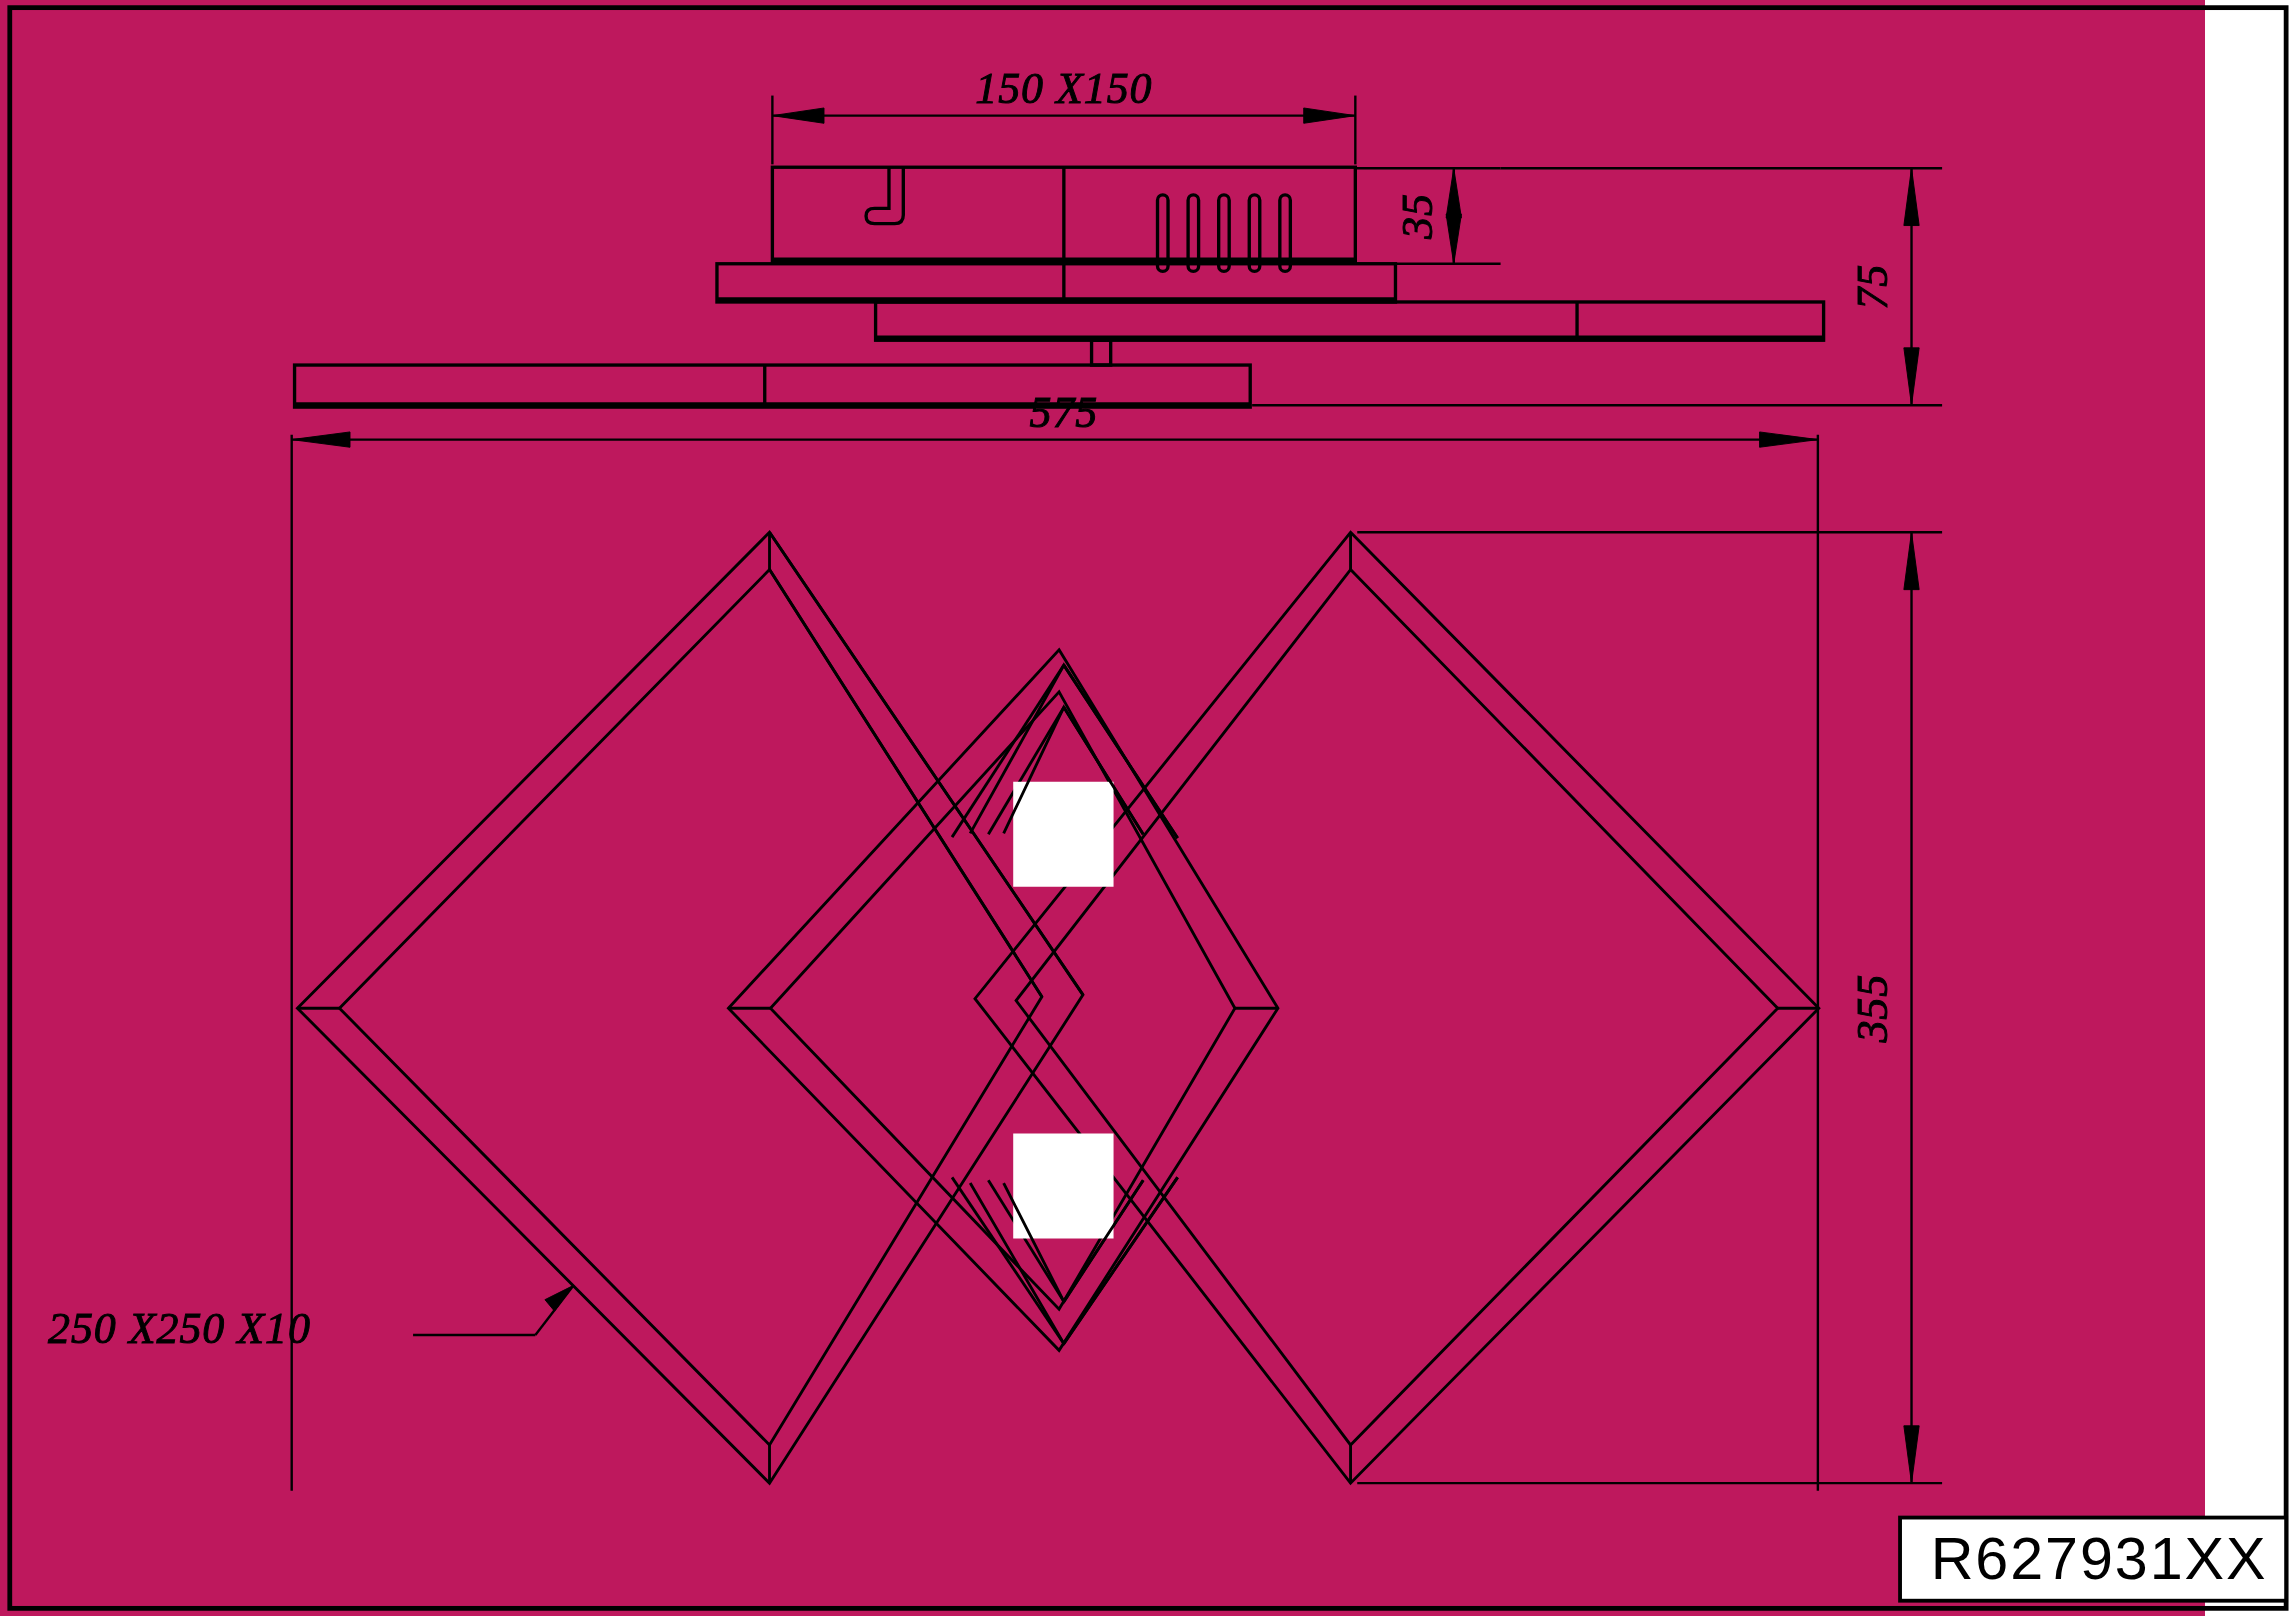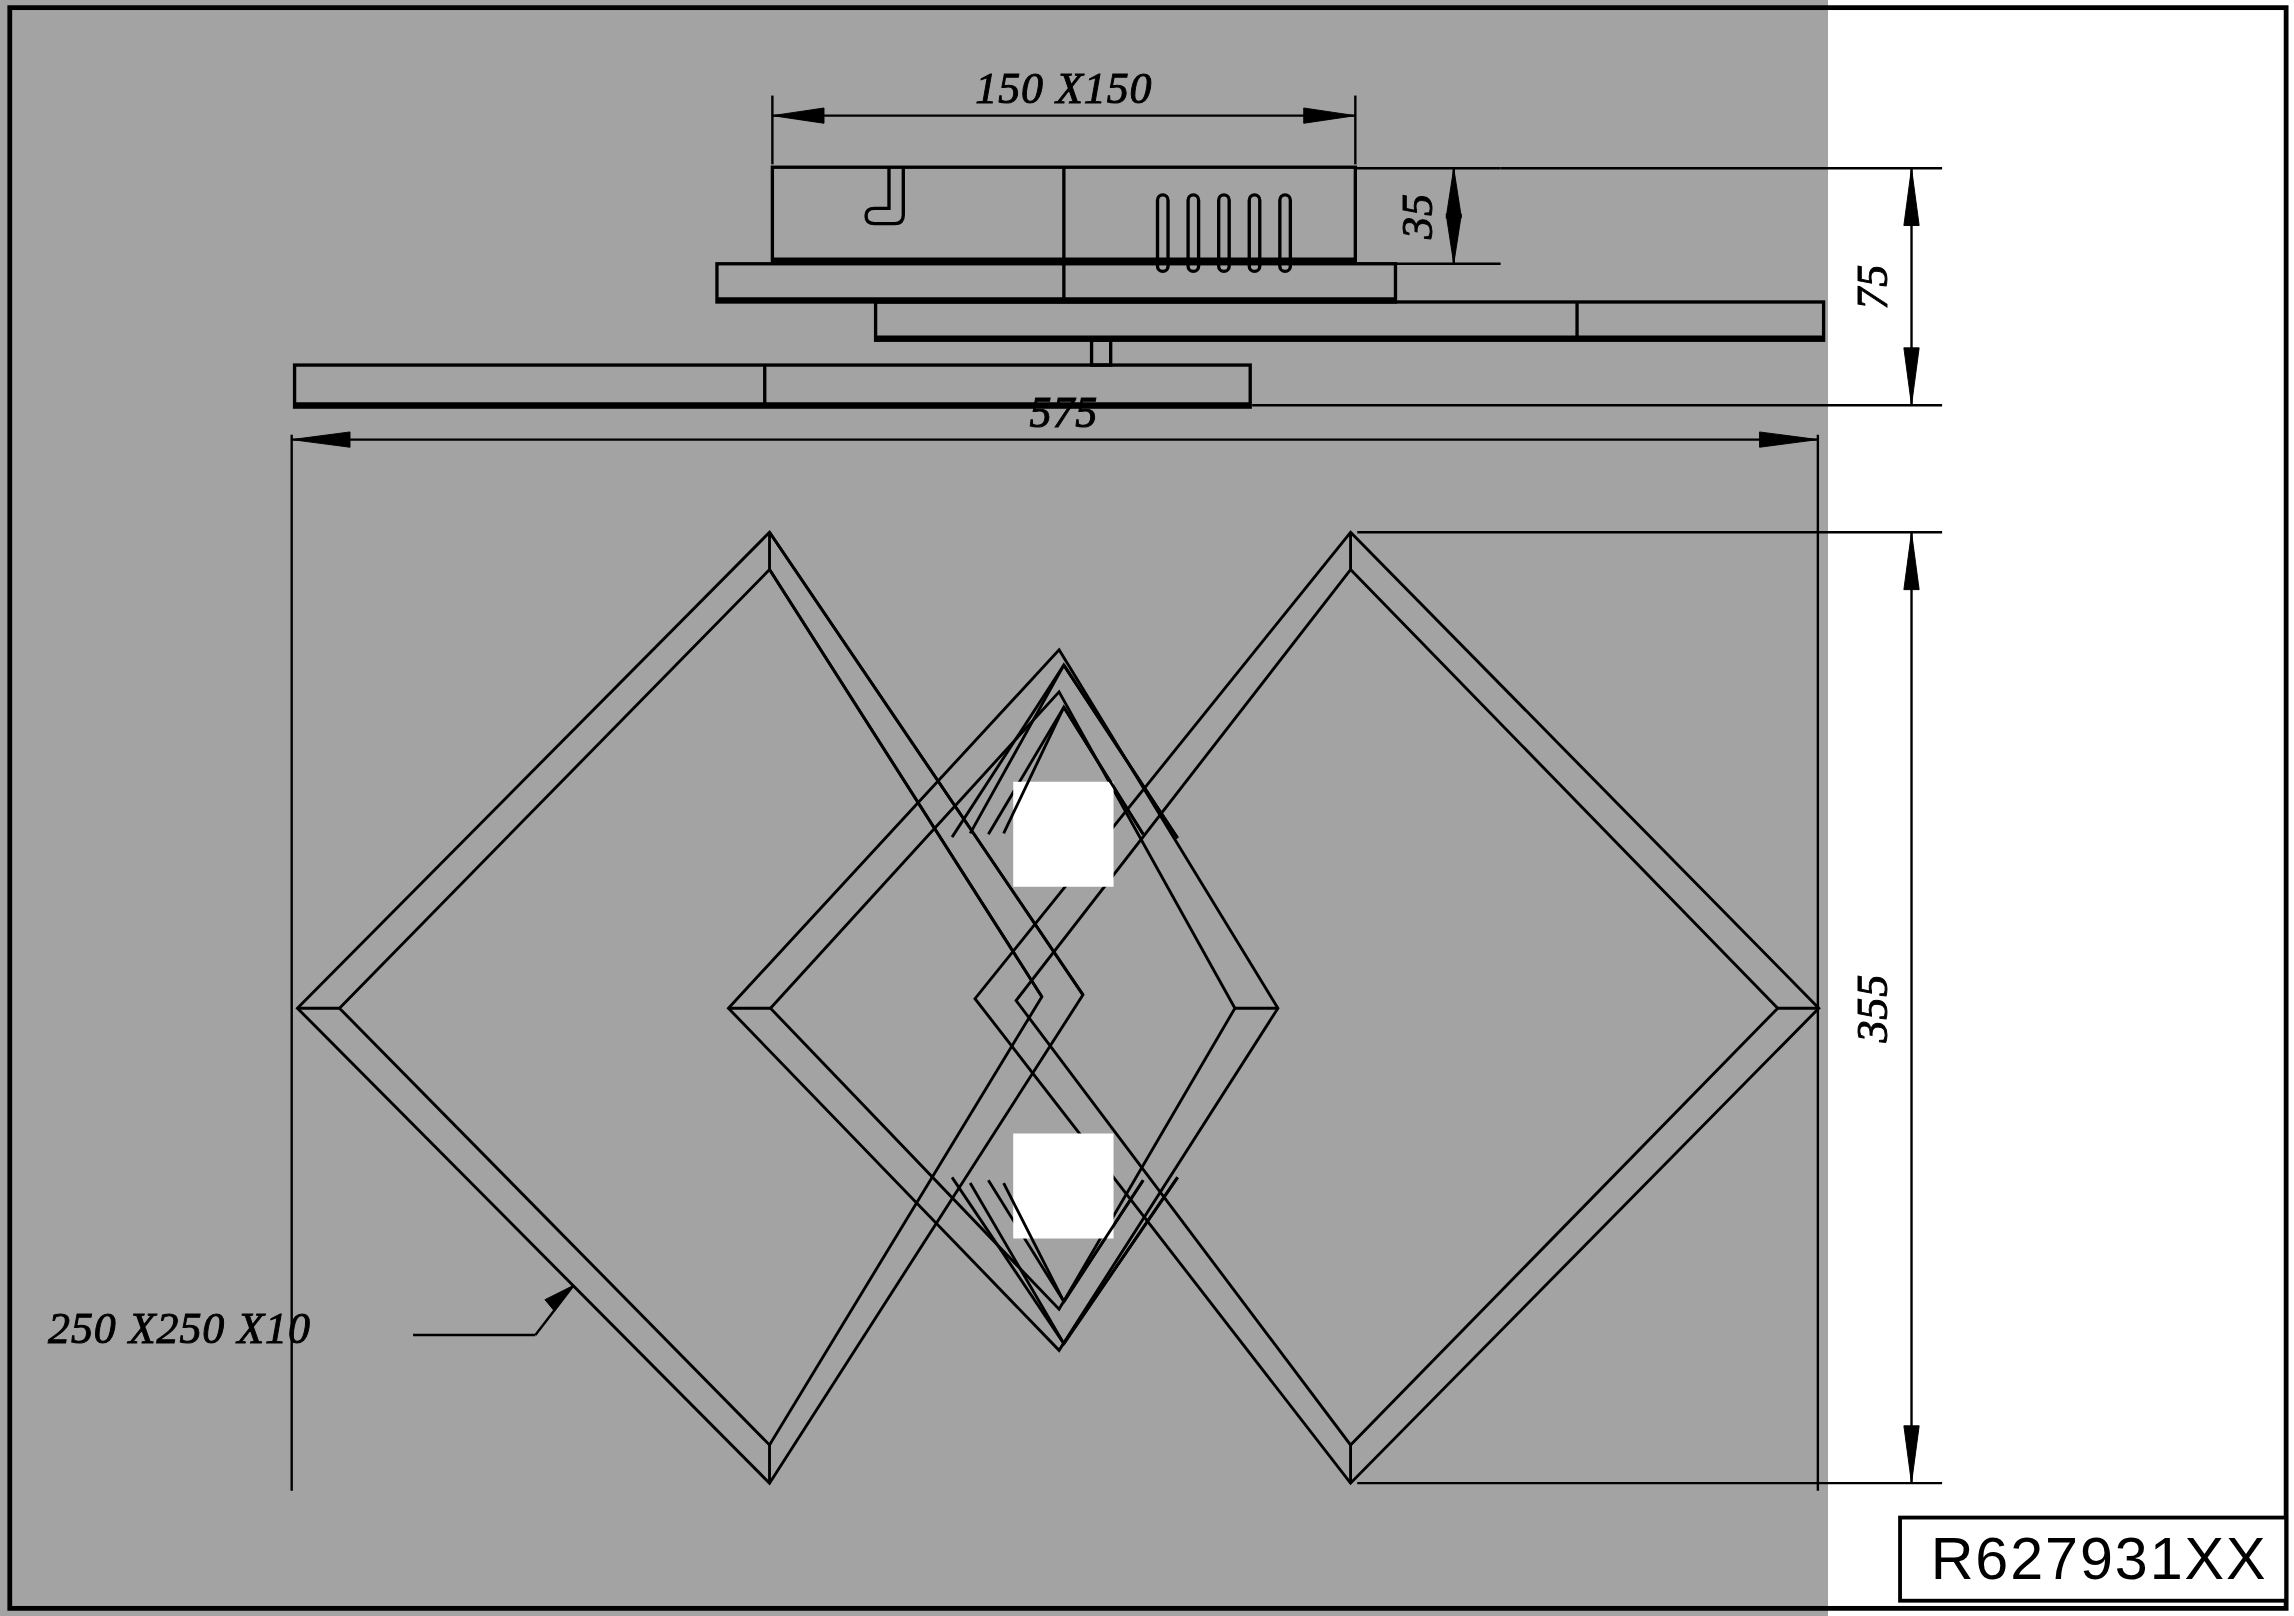--- a/index.html
+++ b/index.html
@@ -1,21 +1,21 @@
 <!DOCTYPE html>
 <html><head>
 <meta charset="utf-8">
 <style>
   html,body{margin:0;padding:0;background:#ffffff;}
   body{
     width:2294px;height:1616px;
     font-family:"Liberation Serif", serif;
     overflow:hidden;
   }
-  #sheet{position:relative;width:1828px;height:1616px;background:#a3a3a3;}
+  #sheet{position:relative;width:2205px;height:1616px;background:#be185d;}
   svg#drawing{position:absolute;left:0;top:0;width:2294px;height:1616px;display:block;}
   .dimtext{
     font-family:"Liberation Serif","DejaVu Serif",serif;
     font-style:italic;
     font-size:46px;
     fill:#000;
     letter-spacing:1px;
   }
   .partnum{
     font-family:"Liberation Sans","DejaVu Sans",sans-serif;

